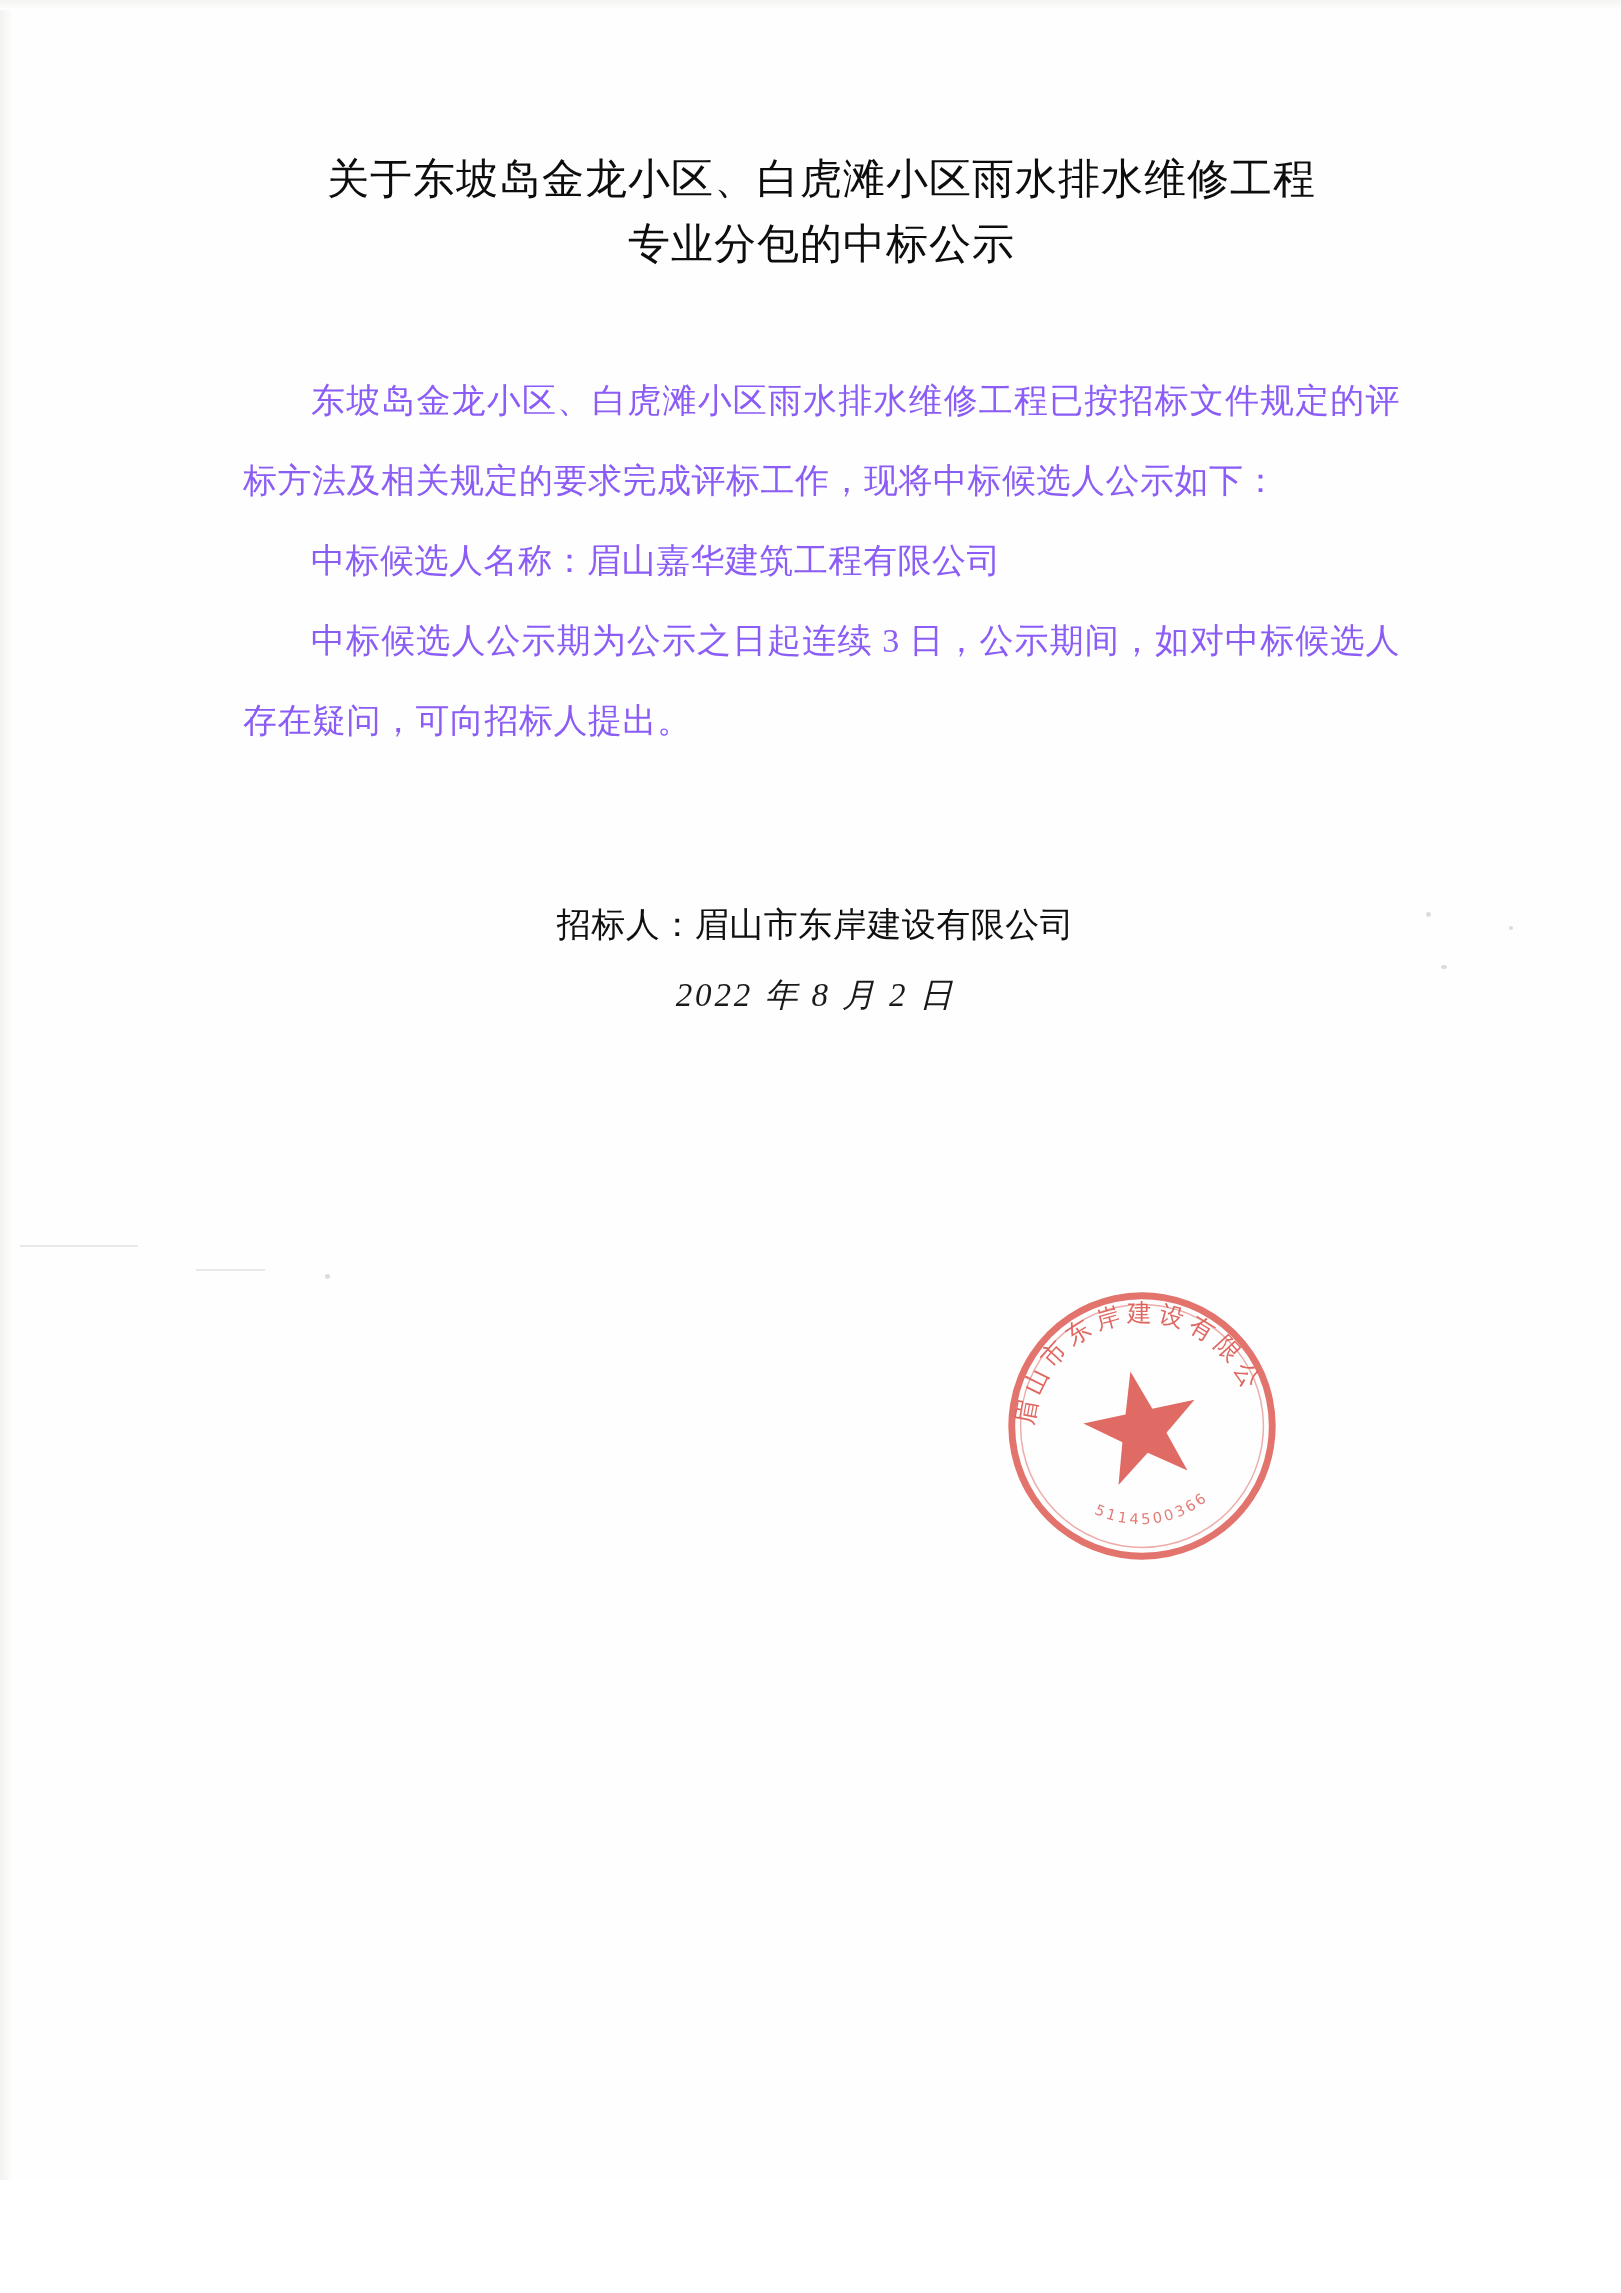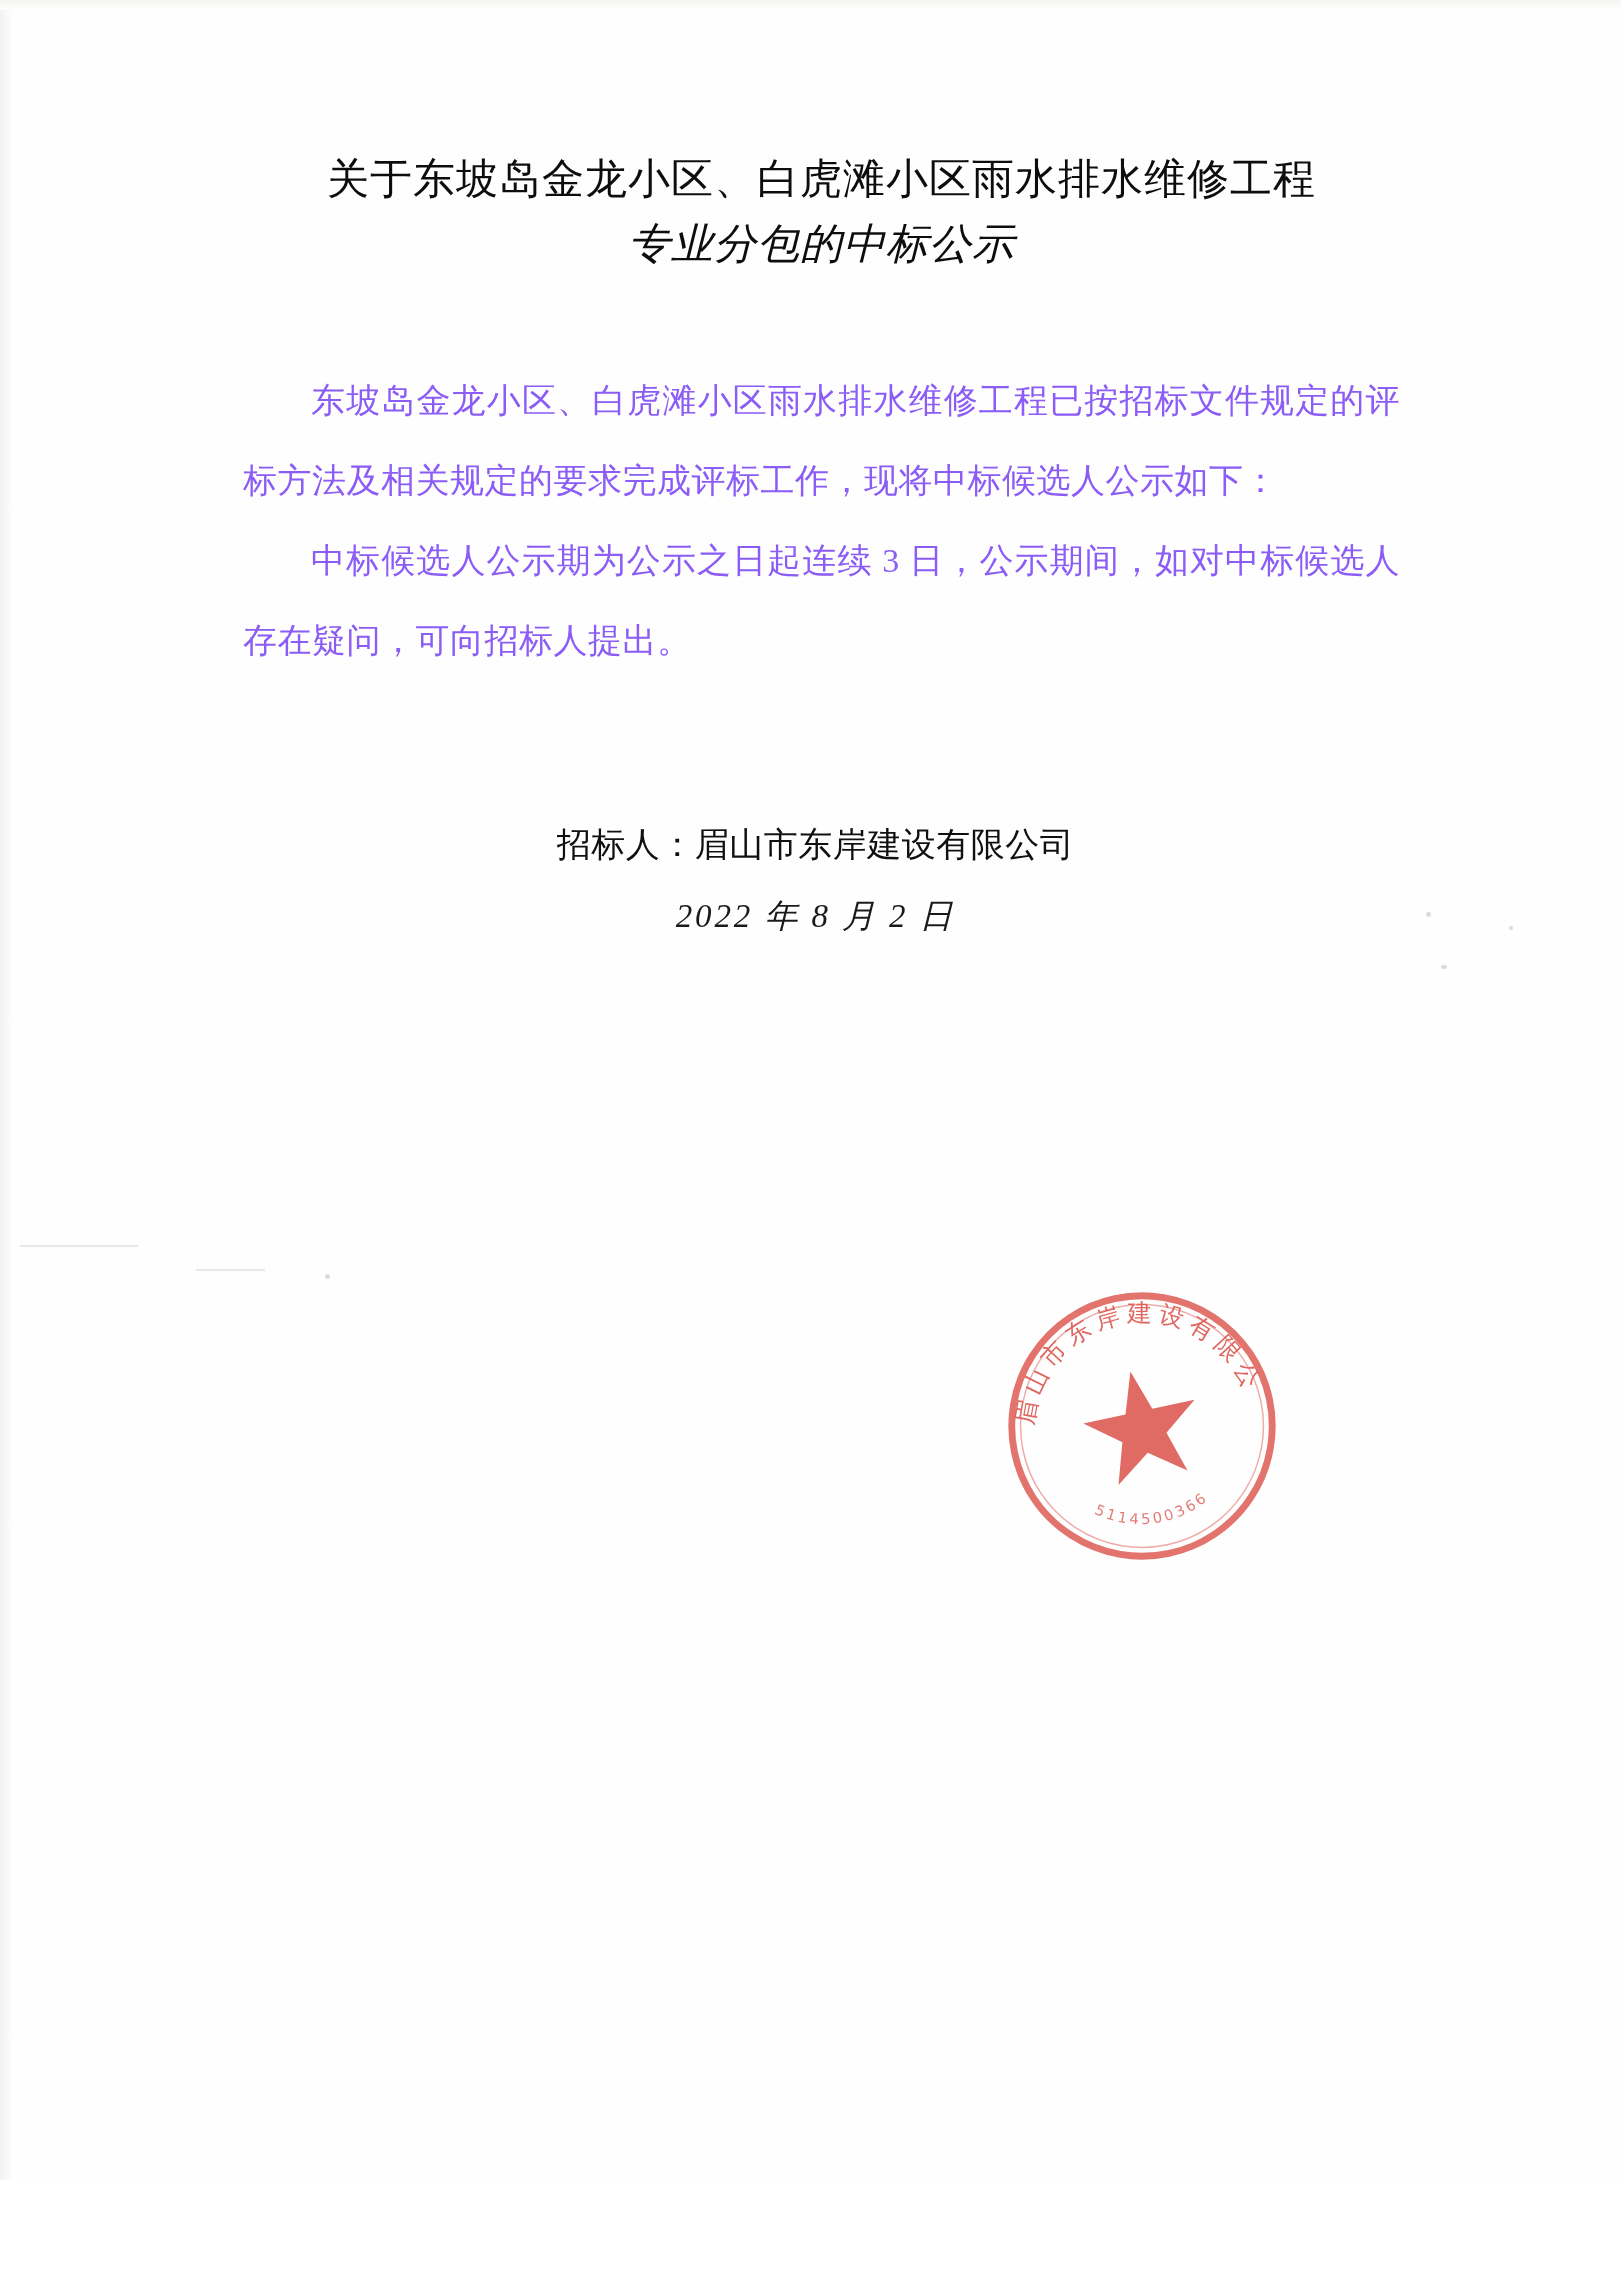--- a/index.html
+++ b/index.html
@@ -41,21 +41,20 @@
   .title {
     text-align: center;
     font-size: 42px;
     line-height: 1.55;
     letter-spacing: 1px;
     color: #0d0d0d;
     font-weight: 400;
   }
   .title .line2 {
     display: block;
-    font-style: italic;
   }
   .body-block {
     margin-top: 84px;
   }
   p.para {
     font-size: 34px;
     line-height: 2.35;
     margin: 0;
     text-align: justify;
     text-justify: inter-ideograph;
@@ -134,20 +133,21 @@
 
   <div class="content">
 
     <div class="title">
       <span class="line1">关于东坡岛金龙小区、白虎滩小区雨水排水维修工程</span>
       <span class="line2">专业分包的中标公示</span>
     </div>
 
     <div class="body-block">
       <p class="para indent">东坡岛金龙小区、白虎滩小区雨水排水维修工程已按招标文件规定的评标方法及相关规定的要求完成评标工作，现将中标候选人公示如下：</p>
+      <p class="para indent para-gap">中标候选人名称：眉山嘉华建筑工程有限公司</p>
       <p class="para indent para-gap">中标候选人公示期为公示之日起连续 3 日，公示期间，如对中标候选人存在疑问，可向招标人提出。</p>
 
 
       <div class="sign-block">
         <div class="sign-line">招标人：眉山市东岸建设有限公司</div>
         <div class="date-line date-hand">2022 年 8 月 2 日</div>
       </div>
     </div>
 
   </div>

